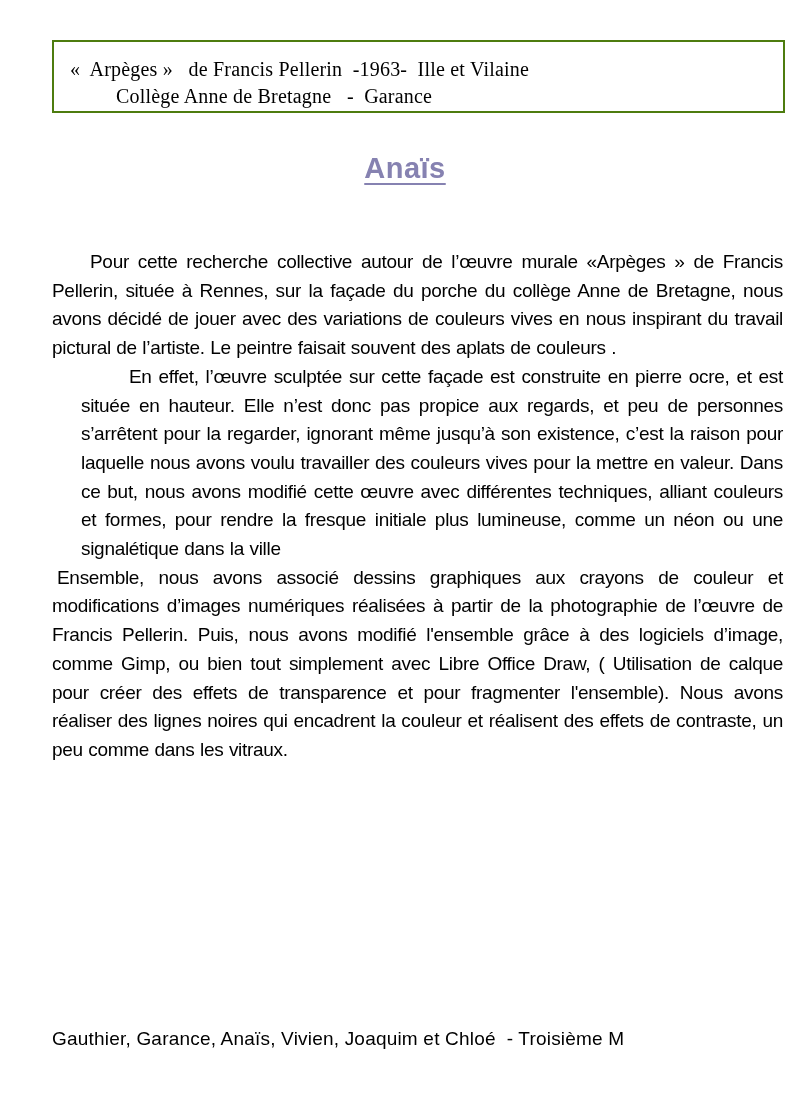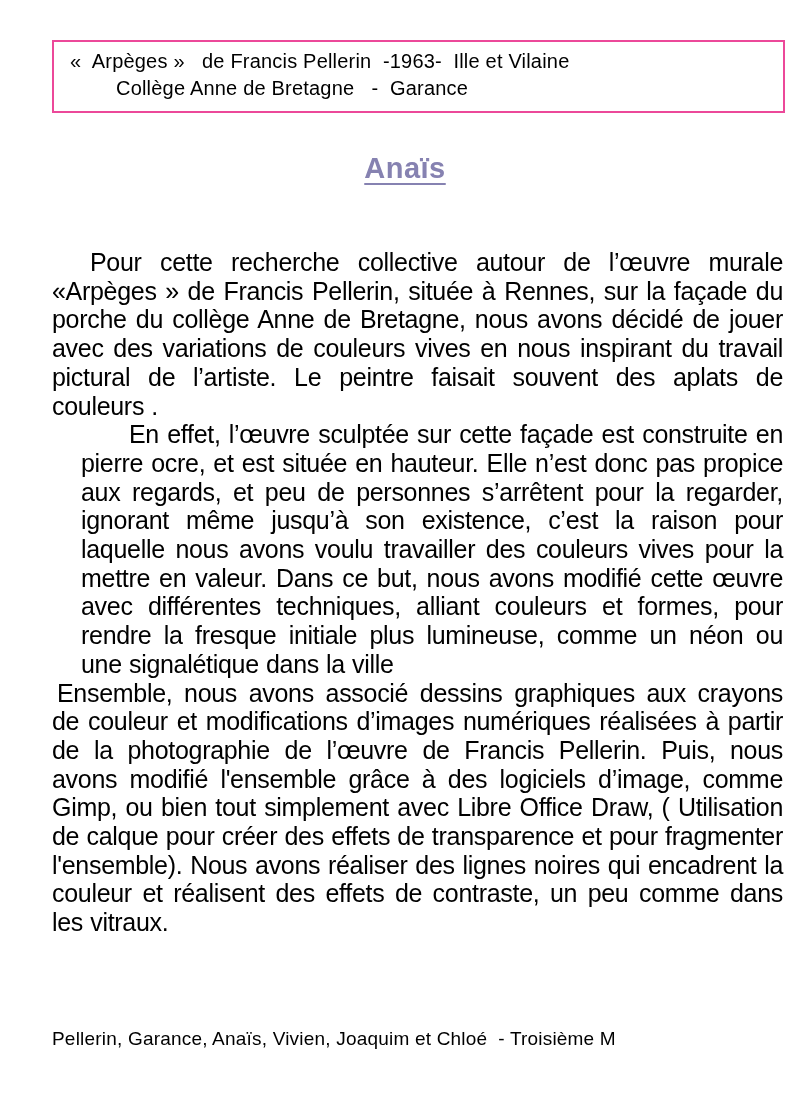--- a/index.html
+++ b/index.html
@@ -18,22 +18,23 @@
   }
 
   
   .header-box {
     position: absolute;
     left: 52px;
     top: 40px;
     width: 733px;
     height: 73px;
     box-sizing: border-box;
-    border: 2px solid #ec4899;
-    padding: 6px 8px 0 16px;
+    border: 2px solid #4d7c0f;
+    padding: 14px 8px 0 16px;
+    font-family: Liberation Serif, serif;
   }
   .header-line {
     font-size: 20px;
     line-height: 27px;
     white-space: pre;
     font-weight: 500;
     letter-spacing: 0.2px;
   }
   .header-line.second {
     padding-left: 46px;
@@ -56,21 +57,21 @@
     text-underline-offset: 5px;
     letter-spacing: 0.5px;
   }
 
   
   .body-text {
     position: absolute;
     left: 52px;
     top: 248px;
     width: 731px;
-    font-size: 25px;
+    font-size: 19px;
     line-height: 28.7px;
     text-align: justify;
     letter-spacing: -0.3px;
     word-spacing: 0.5px;
   }
   .body-text p {
     margin: 0;
     padding: 0;
   }
   .body-text p.indent-1 { text-indent: 38px; }
@@ -102,15 +103,15 @@
   <div class="title-wrap">
     <span class="title-text" style="color: rgb(134, 130, 177);">Anaïs</span>
   </div>
 
   <div class="body-text">
     <p class="indent-1">Pour cette recherche collective autour de l’œuvre murale «Arpèges » de Francis Pellerin, située à Rennes, sur la façade du porche du collège Anne de Bretagne, nous avons décidé de jouer avec des variations de couleurs vives en nous inspirant du travail pictural de l’artiste. Le peintre faisait souvent des aplats de couleurs .</p>
     <p class="indent-2">En effet, l’œuvre sculptée sur cette façade est construite en pierre ocre, et est située en hauteur. Elle n’est donc pas propice aux regards, et peu de personnes s’arrêtent pour la regarder, ignorant même jusqu’à son existence, c’est la raison pour laquelle nous avons voulu travailler des couleurs vives pour la mettre en valeur. Dans ce but, nous avons modifié cette œuvre avec différentes techniques, alliant couleurs et formes, pour rendre la fresque initiale plus lumineuse, comme un néon ou une signalétique dans la ville</p>
     <p class="indent-3">Ensemble, nous avons associé dessins graphiques aux crayons de couleur et modifications d’images numériques réalisées à partir de la photographie de l’œuvre de Francis Pellerin. Puis, nous avons modifié l'ensemble grâce à des logiciels d’image, comme Gimp, ou bien tout simplement avec Libre Office Draw, ( Utilisation de calque pour créer des effets de transparence et pour fragmenter l'ensemble). Nous avons réaliser des lignes noires qui encadrent la couleur et réalisent des effets de contraste, un peu comme dans les vitraux.</p>
   </div>
 
-  <div class="footer-credits">Pellerin, Garance, Anaïs, Vivien, Joaquim et Chloé  - Troisième M</div>
+  <div class="footer-credits">Gauthier, Garance, Anaïs, Vivien, Joaquim et Chloé  - Troisième M</div>
 
 </div>
 
 </body></html>

